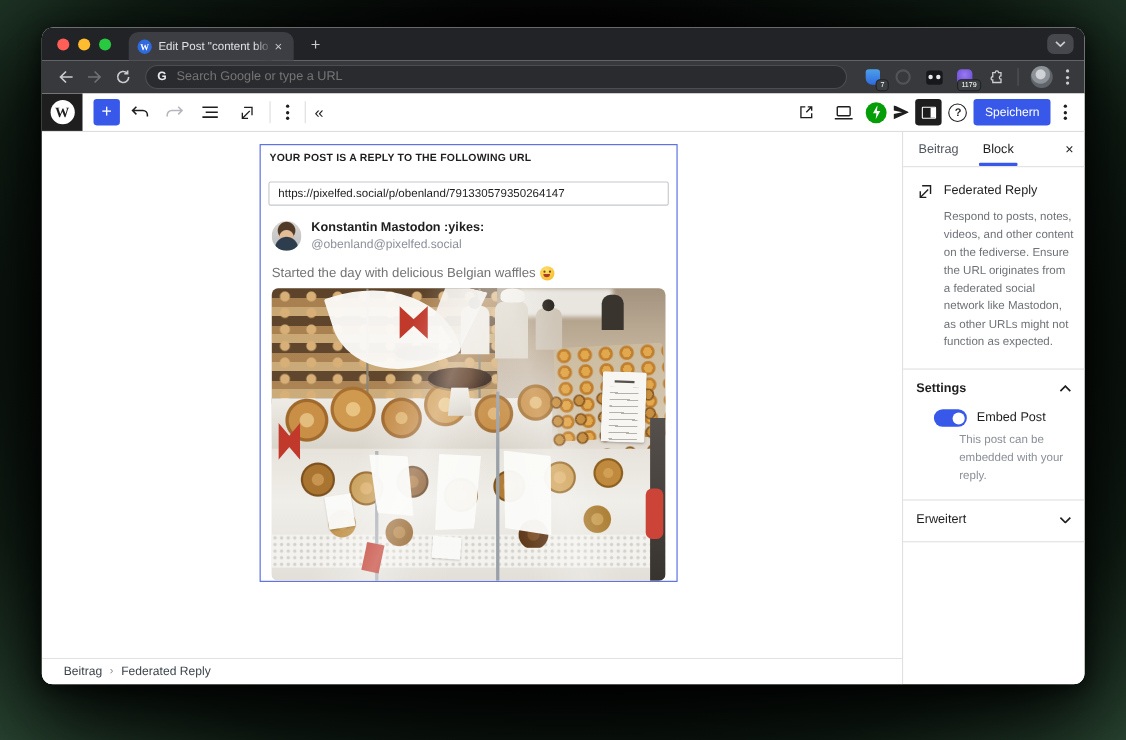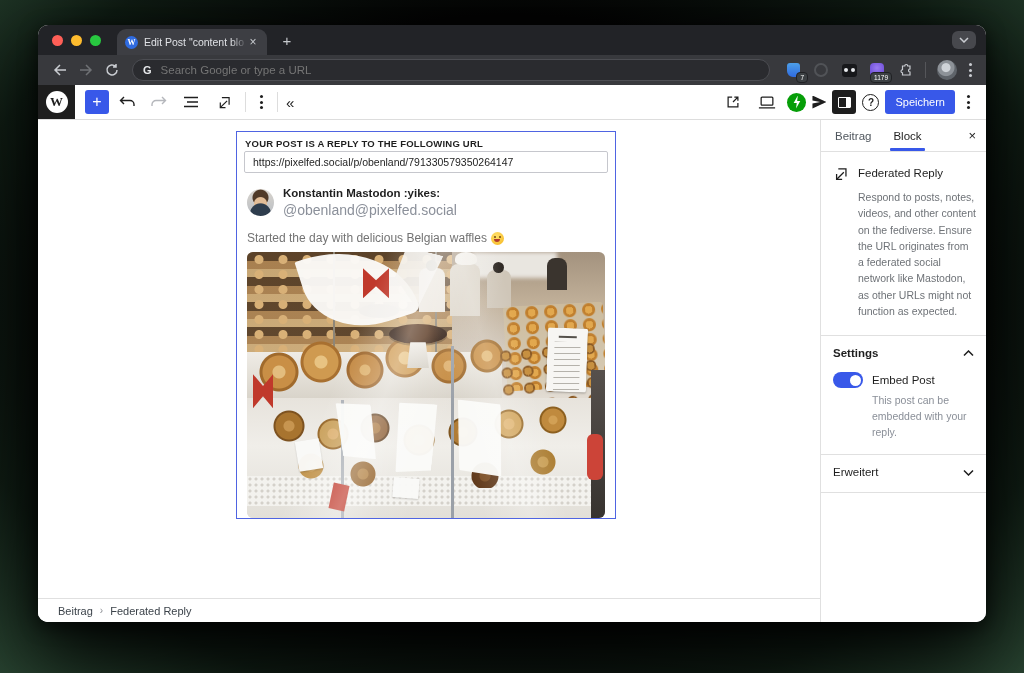--- a/index.html
+++ b/index.html
@@ -98,35 +98,35 @@
   .content { flex:1; display:flex; min-height:0; }
   .canvas-col { flex:1; display:flex; flex-direction:column; background:#fff; min-width:0; }
   .canvas { flex:1; position:relative; background:#fff; }
   .crumbbar { height:24px; border-top:1px solid #e0e0e0; display:flex; align-items:center;
     padding-left:20px; font-size:11px; color:#3c434a; gap:7px; background:#fff; }
   .crumb-sep { color:#8c8f94; font-size:10px; }
   
   .fed-block { position:absolute; left:198px; top:11px; width:380px;
     border:1.5px solid #4f64e2; background:#fff; }
   .fed-label { font-size:9.5px; font-weight:bold; color:#1e1e1e; letter-spacing:.2px;
-    padding:6px 8px 1px; text-transform:uppercase; }
+    padding:6px 8px 15px; text-transform:uppercase; }
   .fed-url { display:block; width:calc(100% - 14px); margin:1px 7px 0; height:22px;
     border:1px solid #c6c7cd; border-radius:2px; font-size:10.5px; color:#1e1e1e;
     padding:0 8px; font-family:"Liberation Sans",sans-serif; background:#fff; }
   .fed-note { margin-top:6px; background:#f4f4f6; color:#77787d; font-size:10.5px;
     padding:4px 8px 5px; }
   .post-head { display:flex; gap:9px; margin:13px 10px 0; align-items:center; }
   .post-avatar { width:27px; height:27px; border-radius:50%; flex:0 0 auto;
     background:
       radial-gradient(circle at 50% 92%, #2e3d4d 0 10px, transparent 11px),
       radial-gradient(circle at 50% 54%, #e2bd97 0 6px, transparent 7px),
       radial-gradient(circle at 50% 32%, #503a28 0 7.5px, transparent 8.5px),
       linear-gradient(180deg,#d9d4cd,#b9bec4); }
   .post-name { font-size:11.5px; font-weight:bold; color:#1e1e1e; line-height:1.3; }
-  .post-handle { font-size:14px; color:#8b909a; line-height:1.3; }
+  .post-handle { font-size:11px; color:#8b909a; line-height:1.3; }
   .post-text { margin:12px 10px 0; font-size:12px; color:#737373; display:flex; align-items:center; gap:4px; }
   .emoji-face { width:13px; height:13px; border-radius:50%; position:relative; flex:0 0 auto;
     background:radial-gradient(circle at 40% 30%, #ffdf6b, #f5b61e); }
   .emoji-face::before { content:""; position:absolute; left:3px; top:4px; width:2px; height:2px;
     border-radius:50%; background:#6b4a12; box-shadow:5px 0 0 #6b4a12; }
   .emoji-face::after { content:""; position:absolute; left:3.5px; top:7px; width:6px; height:3.5px;
     border-radius:0 0 6px 6px; background:#b03a2e; }
   .post-footer { margin-top:11px; border-top:1px solid #e5e5e8; padding:7px 10px 10px;
     font-size:10.5px; color:#7d828b; }
   
@@ -217,21 +217,21 @@
   .sb-close { margin-left:auto; margin-right:10px; display:flex; align-items:center;
     color:#1e1e1e; font-size:13px; }
   .sb-info { padding:13px 10px 16px; border-bottom:1px solid #e0e0e0; }
   .sb-info-head { display:flex; gap:9px; align-items:flex-start; }
   .sb-block-title { font-size:11.5px; color:#1e1e1e; padding-top:2px; }
   .sb-desc { margin:7px 0 0 27px; font-size:10.5px; color:#6e7277; line-height:1.55; }
   .sb-panel { border-bottom:1px solid #e0e0e0; padding:11px 12px 14px; }
   .sb-panel-head { display:flex; align-items:center; justify-content:space-between; }
   .sb-panel-title { font-size:11.5px; font-weight:bold; color:#1e1e1e; }
   .sb-panel-title.normal { font-weight:normal; }
-  .toggle-row { display:flex; align-items:center; gap:9px; margin-top:13px; }
+  .toggle-row { display:flex; align-items:center; gap:9px; margin-top:13px;margin-left:16px; }
   .toggle { width:30px; height:16px; border-radius:8px; background:#3858e9; position:relative; flex:0 0 auto; }
   .toggle::after { content:""; position:absolute; right:2.5px; top:2.5px; width:11px; height:11px;
     border-radius:50%; background:#fff; }
   .toggle-label { font-size:11.5px; color:#1e1e1e; }
   .toggle-help { margin:5px 0 0 39px; font-size:10.5px; color:#8a8f98; line-height:1.5; }
   svg { display:block; }
 </style>
 </head>
 <body>
 

